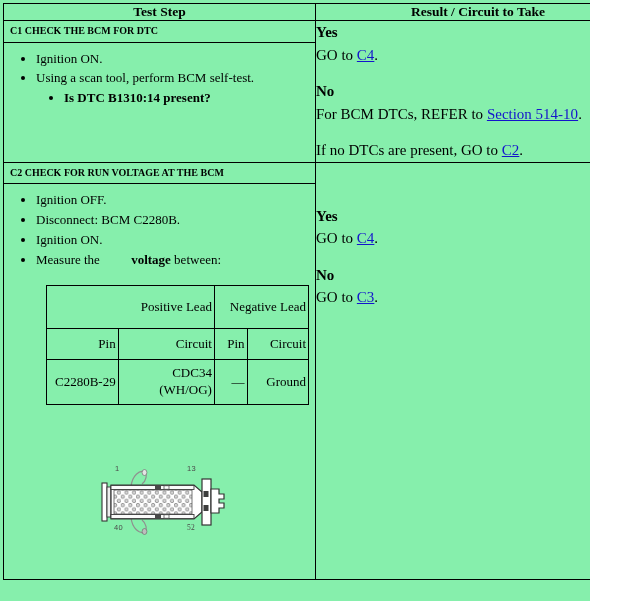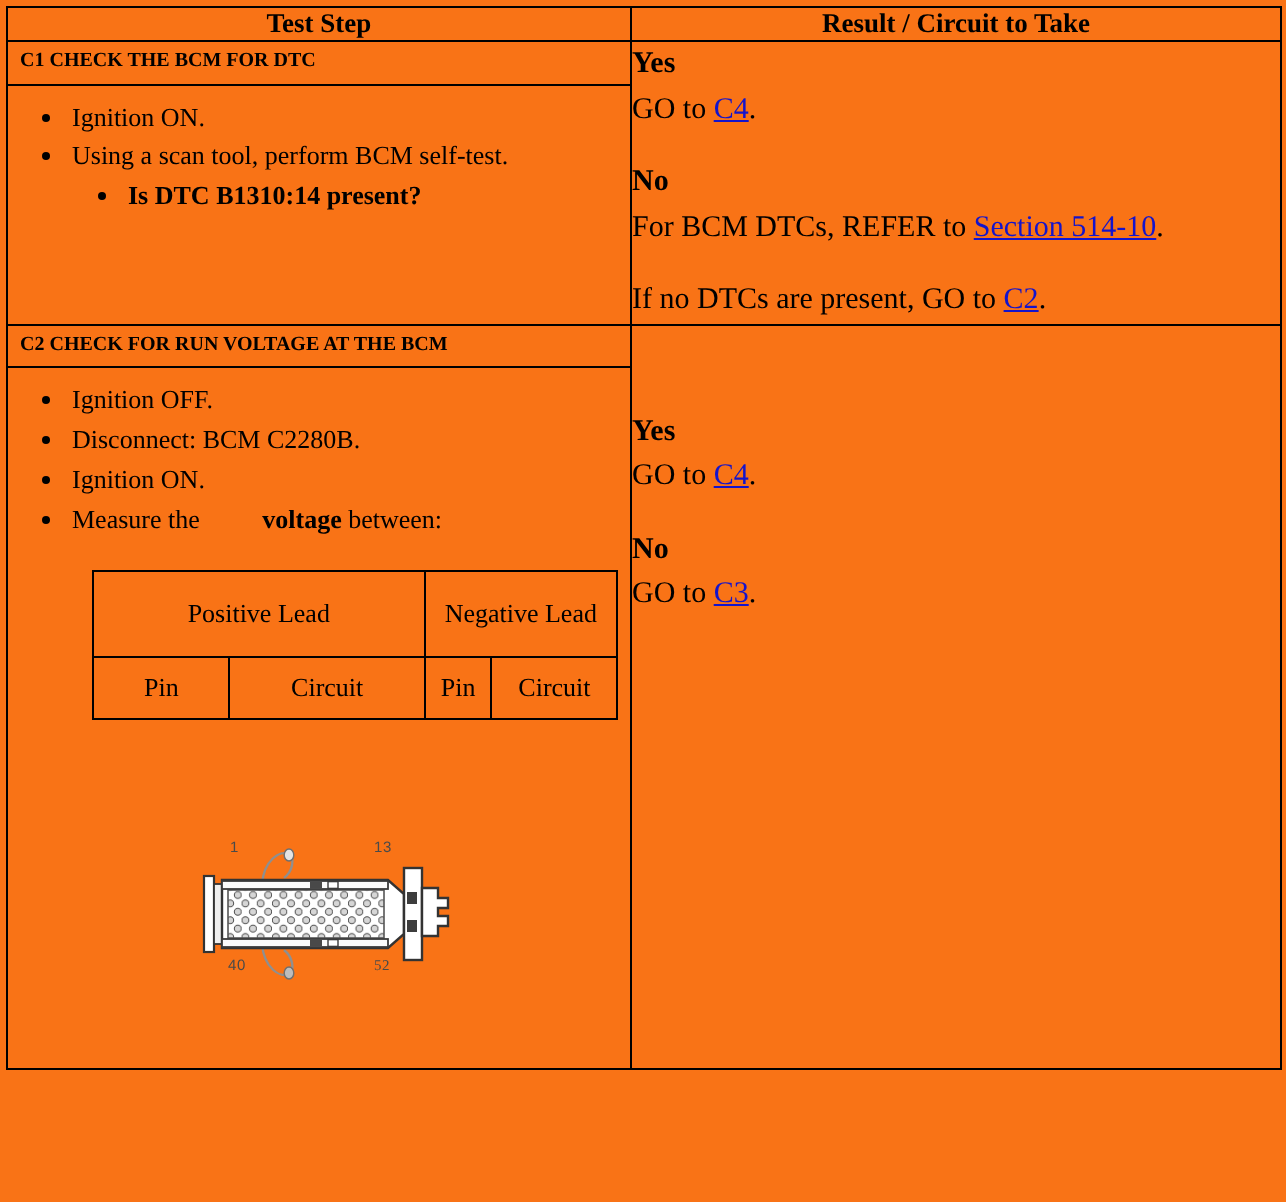--- a/index.html
+++ b/index.html
@@ -8,24 +8,24 @@
     padding: 0;
     background: #ffffff;
   }
   body {
     font-family: "Liberation Serif", "DejaVu Serif", serif;
     color: #000000;
     font-size: 13px;
   }
   #page {
     position: relative;
-    width: 643px;
+    width: 590px;
     height: 601px;
     overflow: hidden;
-    background: #f97316;
+    background: #86efac;
   }
   table.pinpoint {
     border-collapse: collapse;
     width: 637px;
     margin: 3px 0 0 3px;
     table-layout: fixed;
   }
   table.pinpoint > tbody > tr > td,
   table.pinpoint > tbody > tr > th {
     border: 1px solid #000000;
@@ -77,21 +77,21 @@
   }
 
   
   table.meas {
     border-collapse: collapse;
     margin: 16px 0 0 36px;
     table-layout: fixed;
   }
   table.meas td {
     border: 1px solid #000000;
-    text-align: center;
+    text-align: right;
     vertical-align: middle;
     font-size: 13px;
     line-height: 1.3;
     padding: 4px 2px;
   }
   .mw-pin    { width: 73px; }
   .mw-cir    { width: 104px; }
   .mw-npin   { width: 31px; }
   .mw-ncir   { width: 62px; }
   .meas-head { height: 34px; }
@@ -174,20 +174,26 @@
                 <tr>
                   <td class="meas-head" colspan="2">Positive Lead</td>
                   <td class="meas-head" colspan="2">Negative Lead</td>
                 </tr>
                 <tr>
                   <td class="meas-sub mw-pin">Pin</td>
                   <td class="meas-sub mw-cir">Circuit</td>
                   <td class="meas-sub mw-npin">Pin</td>
                   <td class="meas-sub mw-ncir">Circuit</td>
                 </tr>
+                <tr>
+                  <td class="meas-val">C2280B-29</td>
+                  <td class="meas-val">CDC34 (WH/OG)</td>
+                  <td class="meas-val">—</td>
+                  <td class="meas-val">Ground</td>
+                </tr>
               </tbody>
             </table>
 
             <div class="figure-wrap">
               <div class="conn">
                 <span class="lbl lbl-1">1</span>
                 <span class="lbl lbl-13">13</span>
                 <span class="lbl lbl-40">40</span>
                 <span class="lbl lbl-52">52</span>
 

